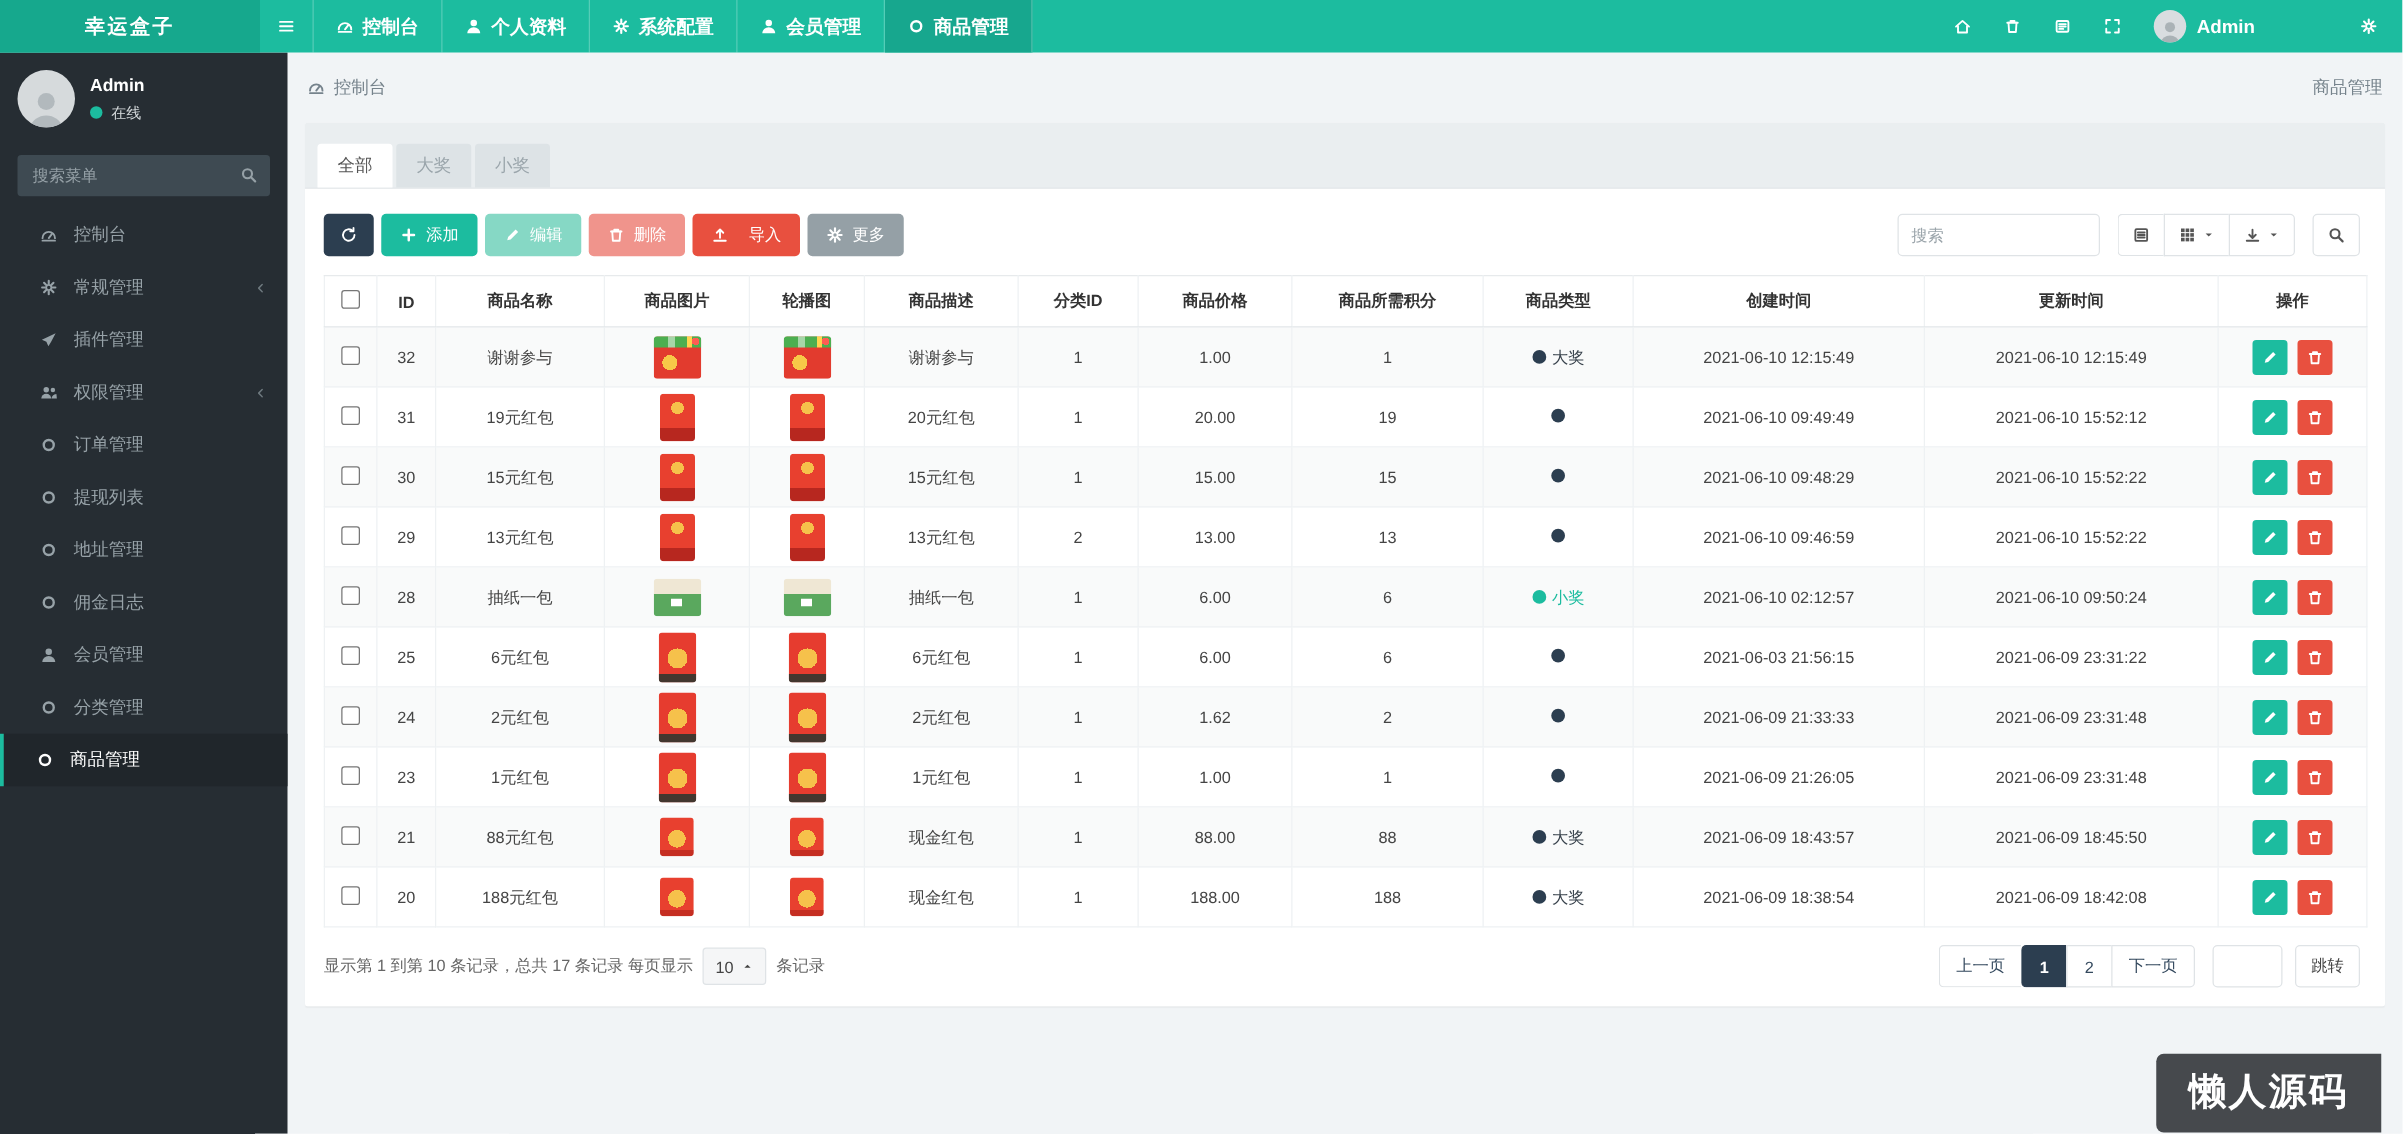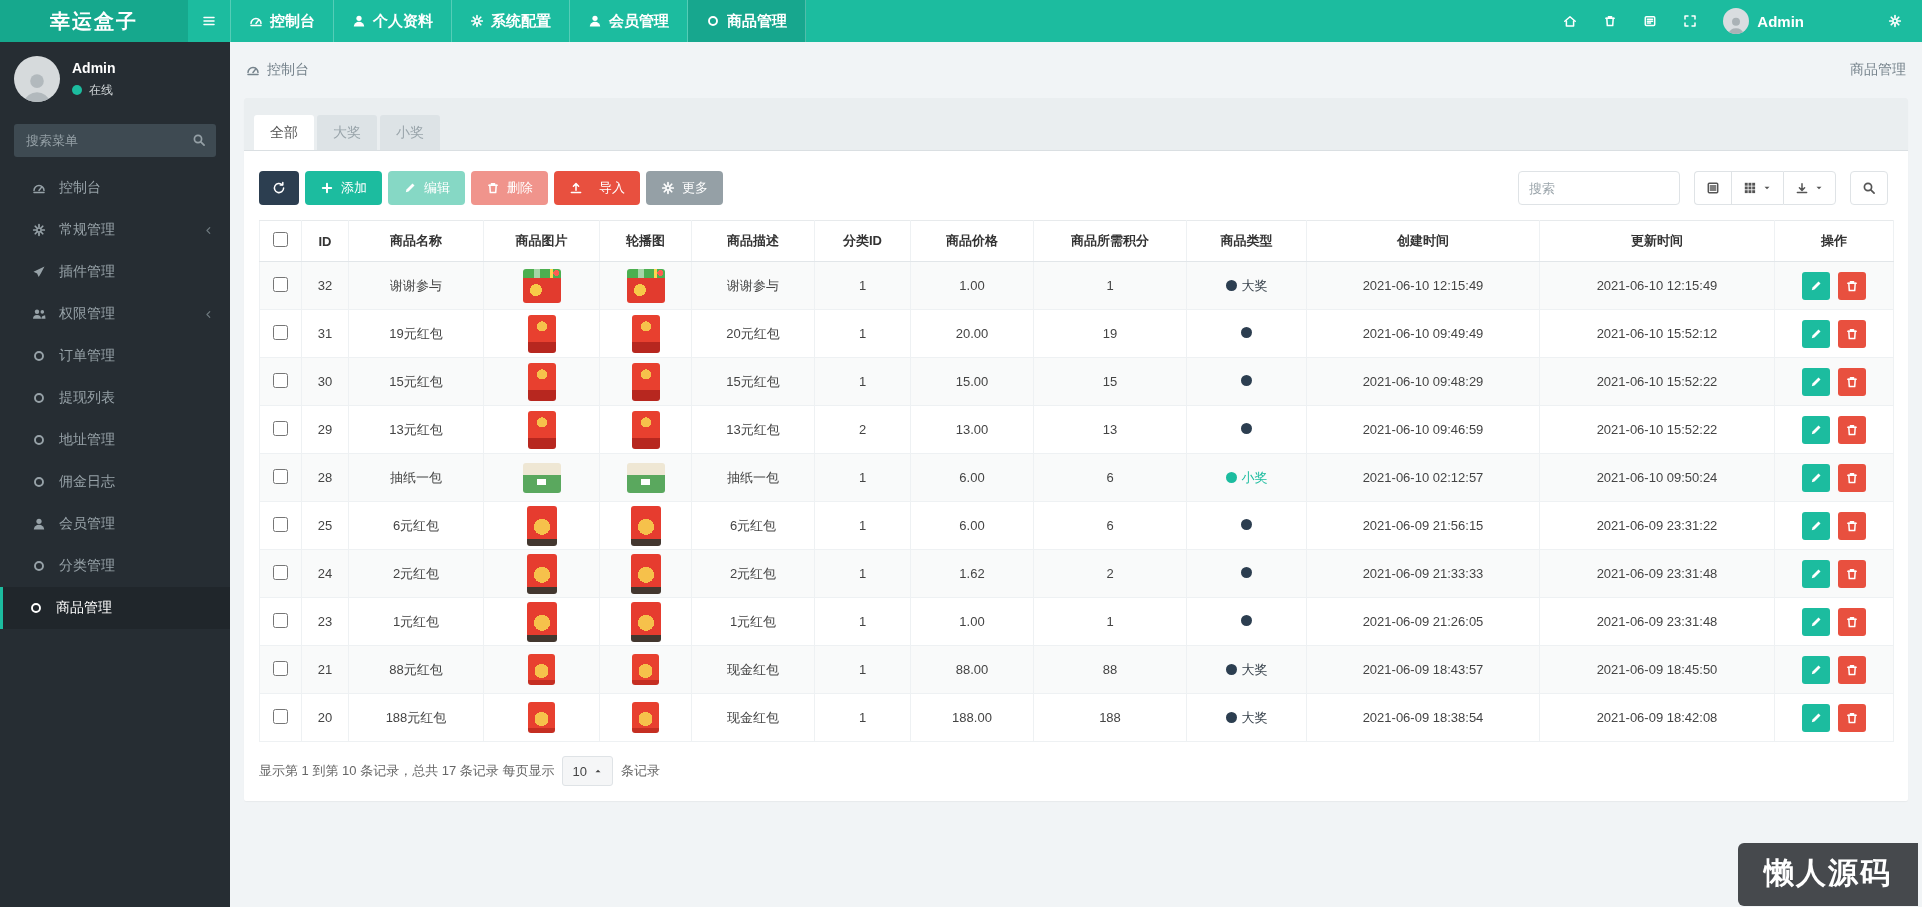--- a/index.html
+++ b/index.html
@@ -6,22 +6,22 @@
   html,body { width:1922px; height:907px; }
   body {
     font-family: "Liberation Sans","DejaVu Sans",sans-serif;
     background:#f1f4f6; position:relative; overflow:hidden; color:#444;
   }
   .icn { display:inline-flex; align-items:center; justify-content:center; line-height:0; }
   .icn svg { display:block; }
 
   
   .topnav { position:absolute; top:0; left:0; width:1922px; height:42px; background:#1cbc9f; display:flex; color:#fff; z-index:30; }
-  .brand { width:188px; height:42px; background:#16a88d; display:flex; align-items:center; justify-content:center;
-           font-size:20px; font-weight:bold; letter-spacing:2px; }
+  .brand { width:208px; height:42px; background:#16a88d; display:flex; align-items:center; justify-content:center;
+           font-size:16px; font-weight:bold; letter-spacing:2px; }
   .nav-left { display:flex; height:42px; }
   .nav-item { display:flex; align-items:center; gap:7px; padding:0 18px; font-size:15px; font-weight:600; cursor:pointer;
               border-right:1px solid rgba(255,255,255,0.25); }
   .nav-item.burger { padding:0 14px; }
   .nav-item.active { background:#17a78e; }
   .nav-right { margin-left:auto; display:flex; align-items:center; gap:26px; padding-right:20px; }
   .nav-right .icn { cursor:pointer; }
   .nav-admin { display:flex; align-items:center; gap:8px; cursor:pointer; }
   .nav-avatar { width:26px; height:26px; border-radius:50%; background:#d9dde0; display:flex; align-items:flex-end; justify-content:center; overflow:hidden; color:#aab2b6; }
   .nav-admin-name { font-size:15px; font-weight:600; }
@@ -135,21 +135,21 @@
   .pg { height:34px; min-width:36px; padding:0 13px; background:#fff; border:1px solid #dfe3e6; border-right-width:0;
         display:inline-flex; align-items:center; justify-content:center; color:#34495e; cursor:pointer; font-size:13px; }
   .pg:first-child { border-radius:4px 0 0 4px; }
   .pg.last { border-radius:0 4px 4px 0; border-right-width:1px; }
   .pg.active { background:#2c3e50; border-color:#2c3e50; color:#fff; font-weight:bold; }
   .jump-input { width:56px; height:34px; border:1px solid #dfe3e6; border-radius:4px; margin-left:14px; padding:0 8px; font-size:13px; outline:none; }
   .jump-btn { height:34px; margin-left:10px; background:#fff; border:1px solid #dfe3e6; border-radius:4px; padding:0 12px;
               font-size:13px; color:#444; cursor:pointer; font-family:inherit; }
 
   
-  .watermark { position:absolute; right:4px; top:843px; background:#46494d; color:#fff; font-size:30px; font-weight:bold;
+  .watermark { position:absolute; right:17px; top:843px; background:#46494d; color:#fff; font-size:30px; font-weight:bold;
                padding:10px 26px 12px 26px; border-radius:6px 0 0 6px; letter-spacing:2px; z-index:40; }
 </style>
 </head>
 <body>
 
 <div class="topnav">
   <div class="brand">幸运盒子</div>
   <div class="nav-left">
     <div class="nav-item burger">
       <span class="icn">
@@ -760,21 +760,21 @@
               <td>6元红包</td>
               <td><span class="pimg red-envelope-coin"></span></td>
               <td><span class="pimg red-envelope-coin"></span></td>
               <td>6元红包</td>
               <td>1</td>
               <td>6.00</td>
               <td>6</td>
               <td><span class="type-cell type-navy">
                   <span class="type-dot"></span>
                 </span></td>
-              <td>2021-06-09 21:56:15</td>
+              <td>2021-06-03 21:56:15</td>
               <td>2021-06-09 23:31:22</td>
               <td>
       <button class="op-btn op-edit">
                   <span class="icn">
                     <svg width="14" height="14" viewBox="0 0 14 14" xmlns="http://www.w3.org/2000/svg">
                       <path d="M2.8 11.2l.7-2.7 6-6 2 2-6 6-2.7.7z" fill="currentColor"></path>
                     </svg>
                   </span>
                 </button>
       <button class="op-btn op-del">
@@ -924,19 +924,29 @@
         <span class="page-size-btn">
           <span>10</span>
           <span class="icn">
               <svg width="10" height="10" viewBox="0 0 14 14" xmlns="http://www.w3.org/2000/svg">
                 <path d="M3.5 8.8L7 5.2l3.5 3.6z" fill="currentColor"></path>
               </svg>
             </span>
         </span>
         <span>条记录</span>
 
+        <div class="pagenav">
+          <span class="pg">上一页</span>
+          <span id="page-numbers" style="display:flex">
+              <span class="pg active">1</span>
+              <span class="pg">2</span>
+            </span>
+          <span class="pg last">下一页</span>
+          <input class="jump-input" type="text" style="">
+          <button class="jump-btn">跳转</button>
+        </div>
       </div>
 
     </div>
   </div>
 </div>
 
 <div class="watermark">懒人源码</div>
 
 </body></html>

